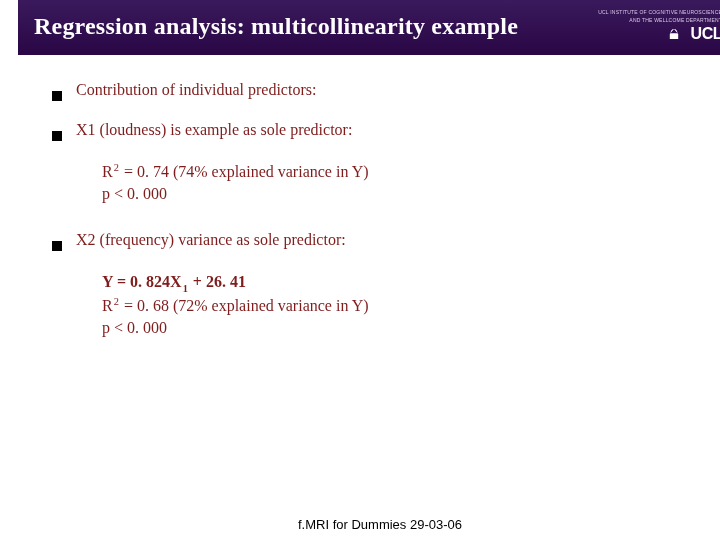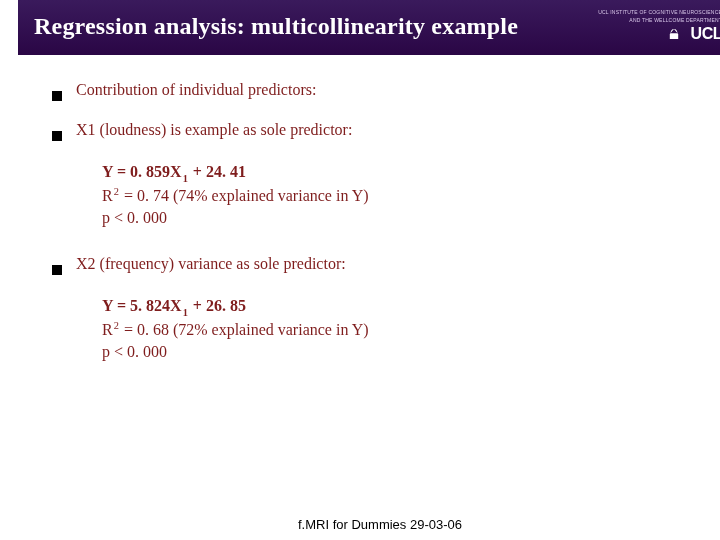--- a/index.html
+++ b/index.html
@@ -142,35 +142,32 @@
       <div class="bullet"></div>
       <div>Contribution of individual predictors:</div>
     </div>
 
     <div class="group">
       <div class="bullet-row">
         <div class="bullet"></div>
         <div>X1 (loudness) is example as sole predictor:</div>
       </div>
       <div class="indented">
-        <span class="eq"><span>Y = 0. 859X</span><span class="sub">1</span><span> + 24. 41</span></span>
-      </div>
-      <div class="indented">
         <span>R</span><span class="sup">2</span><span> = 0. 74 (74% explained variance in Y)</span>
       </div>
       <div class="indented">p &lt; 0. 000</div>
     </div>
 
     <div class="group">
       <div class="bullet-row">
         <div class="bullet"></div>
         <div>X2 (frequency) variance as sole predictor:</div>
       </div>
       <div class="indented">
-        <span class="eq"><span>Y = 5. 824X</span><span class="sub">1</span><span> + 26. 85</span></span>
+        <span class="eq"><span>Y = 0. 824X</span><span class="sub">1</span><span> + 26. 41</span></span>
       </div>
       <div class="indented">
         <span>R</span><span class="sup">2</span><span> = 0. 68 (72% explained variance in Y)</span>
       </div>
       <div class="indented">p &lt; 0. 000</div>
     </div>
 
   </div>
 
   <div class="footer">f.MRI for Dummies 29-03-06</div>

